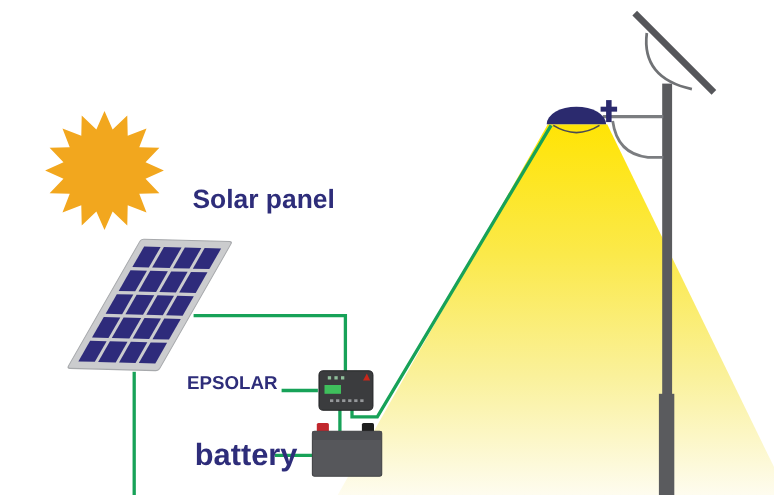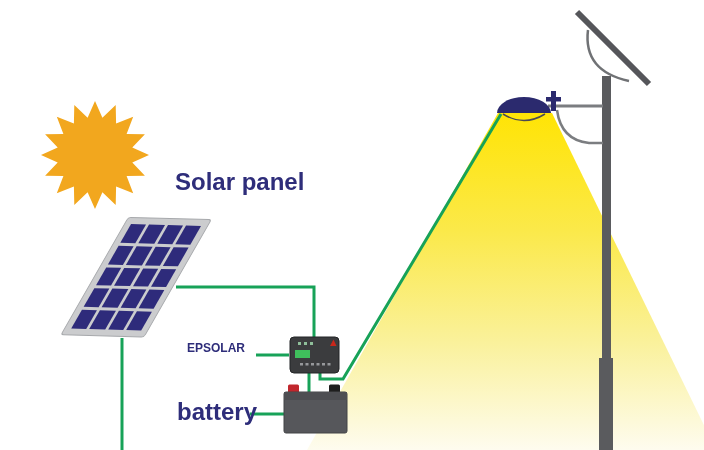--- a/index.html
+++ b/index.html
@@ -9,22 +9,22 @@
   
   .solar-panel{position:absolute;left:128px;top:217px;width:84px;height:120px;z-index:2;
     transform:rotate(1.5deg) skewX(-28.3deg);transform-origin:0 0;
     background:#CBCCCE;border:1px solid #A7A9AC;border-radius:3px;
     box-sizing:border-box;padding:6px;display:grid;
     grid-template-columns:repeat(4,1fr);grid-template-rows:repeat(5,1fr);gap:3px;}
   .solar-panel .cell{background:#2E2B7B;display:block;}
   
   .lbl{position:absolute;z-index:3;color:#2E2D7A;font-weight:bold;white-space:nowrap;}
   #lbl-solar{left:175px;top:168px;font-size:24px;}
-  #lbl-ctrl{left:187px;top:340px;font-size:12px;line-height:17.5px;}
-  #lbl-batt{left:177px;top:398px;font-size:24px;}
+  #lbl-ctrl{left:170px;top:340px;font-size:17px;line-height:17.5px;}
+  #lbl-batt{left:177px;top:398px;font-size:28px;}
 </style>
 </head>
 <body>
 
 <div id="stage">
 
   <svg id="gfx" width="704" height="450" viewBox="0 0 704 450">
     <defs>
       <linearGradient id="beamGrad" x1="0" y1="113" x2="0" y2="450" gradientUnits="userSpaceOnUse">
         <stop offset="0" stop-color="#FFE405"></stop>

